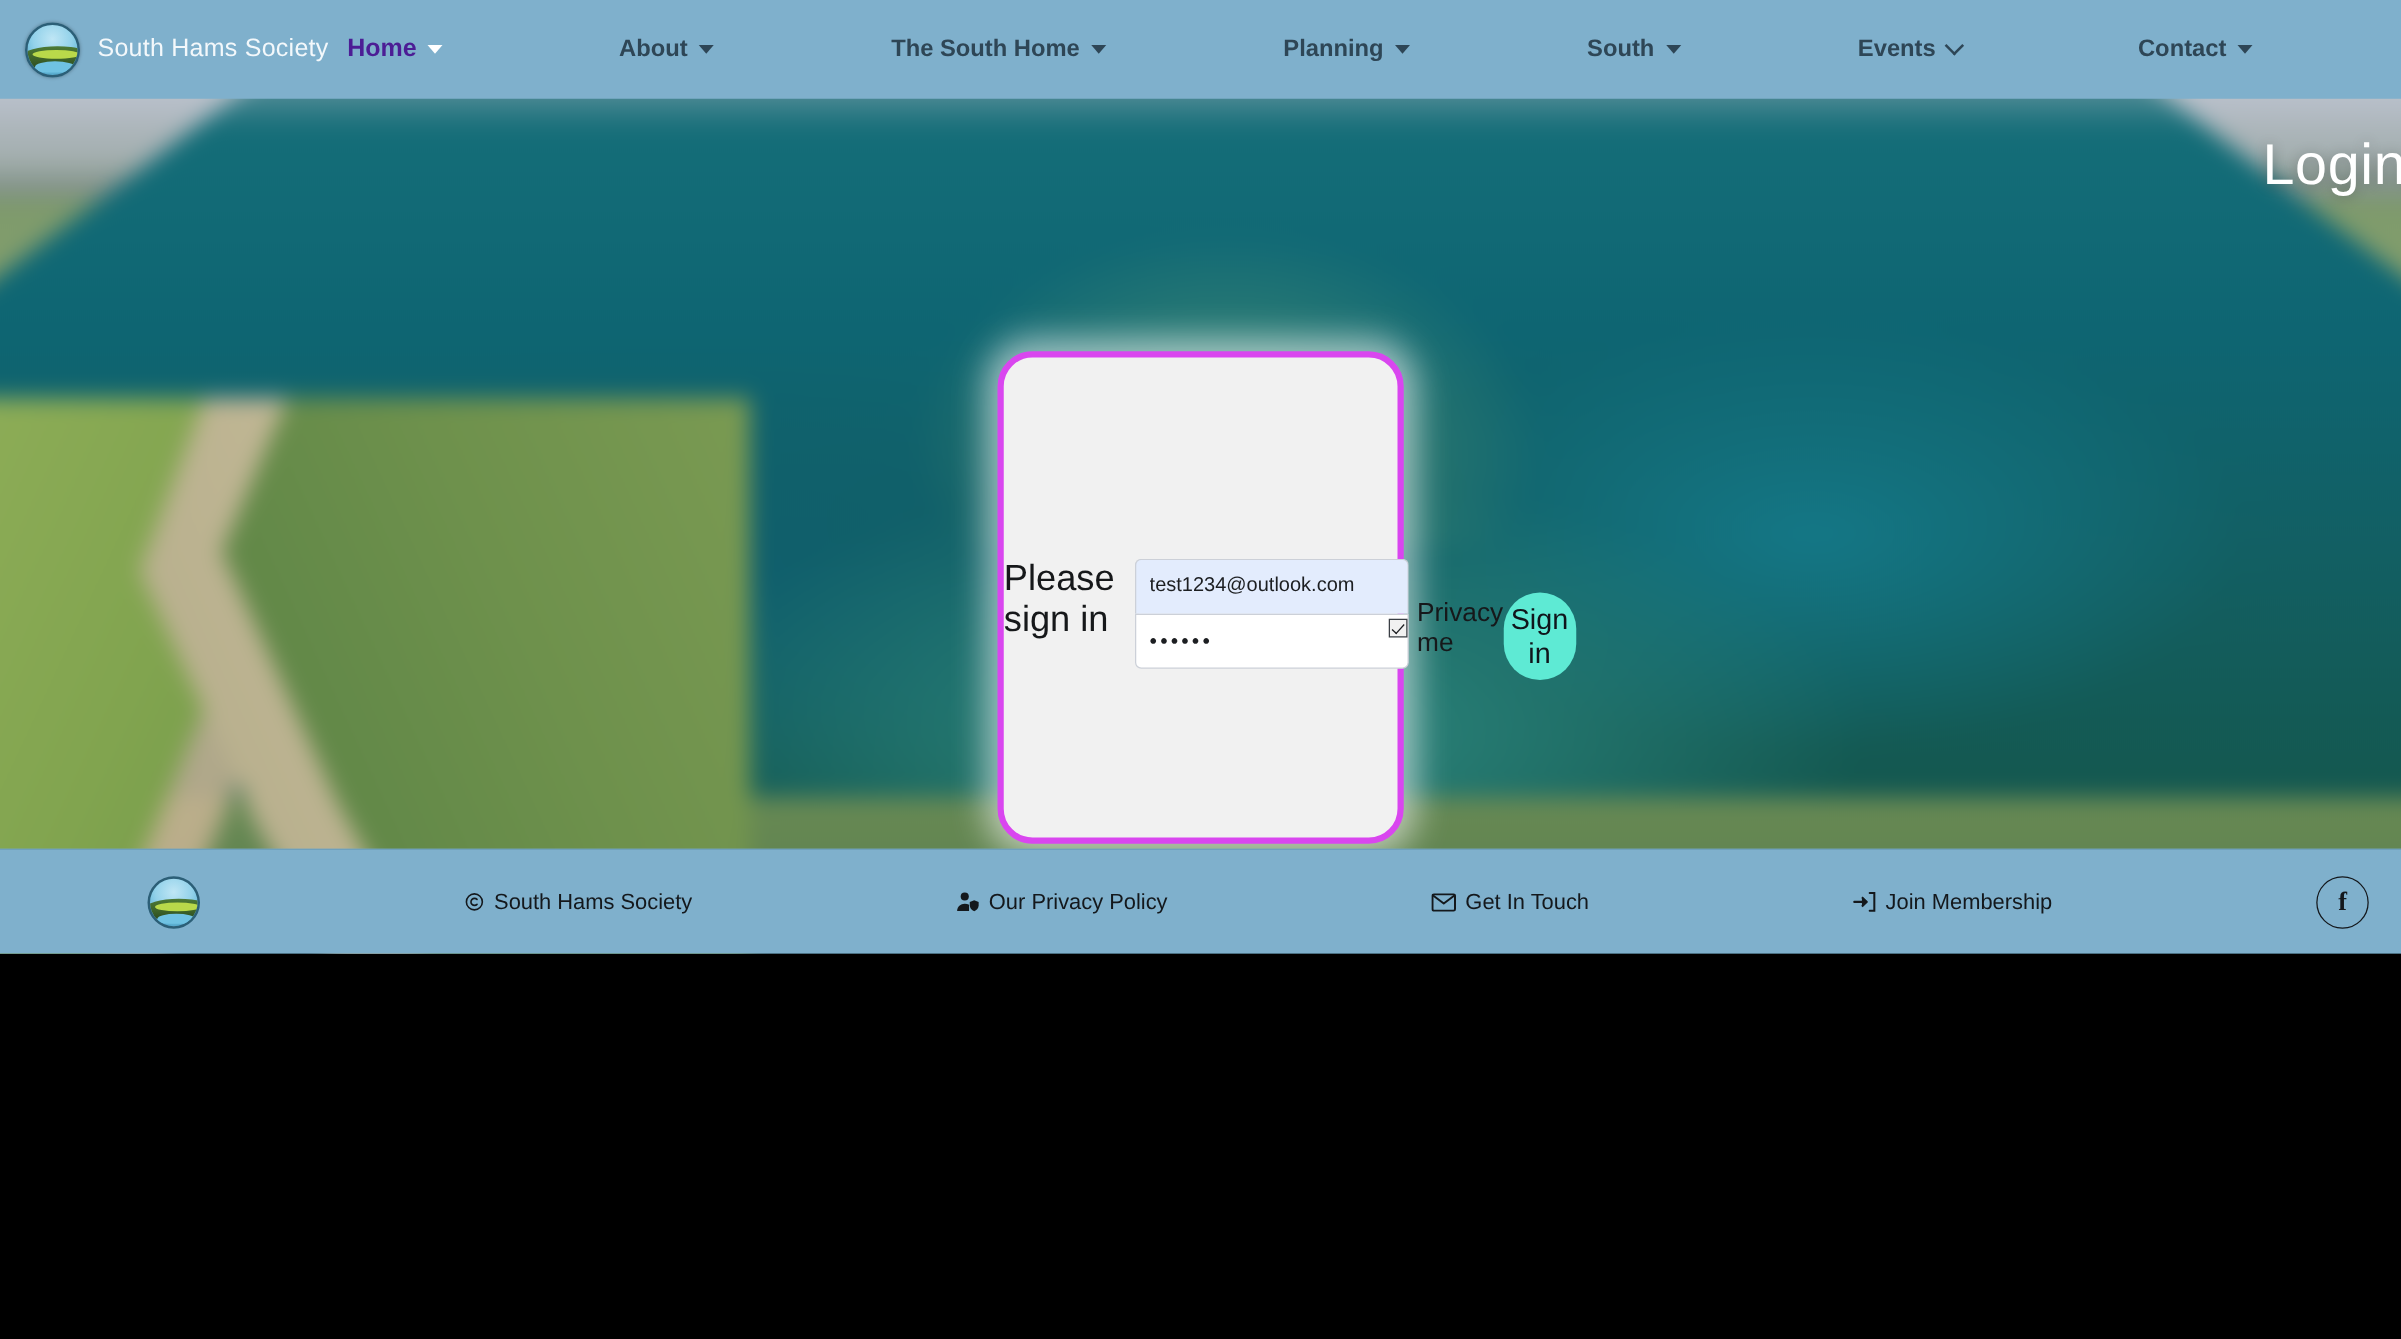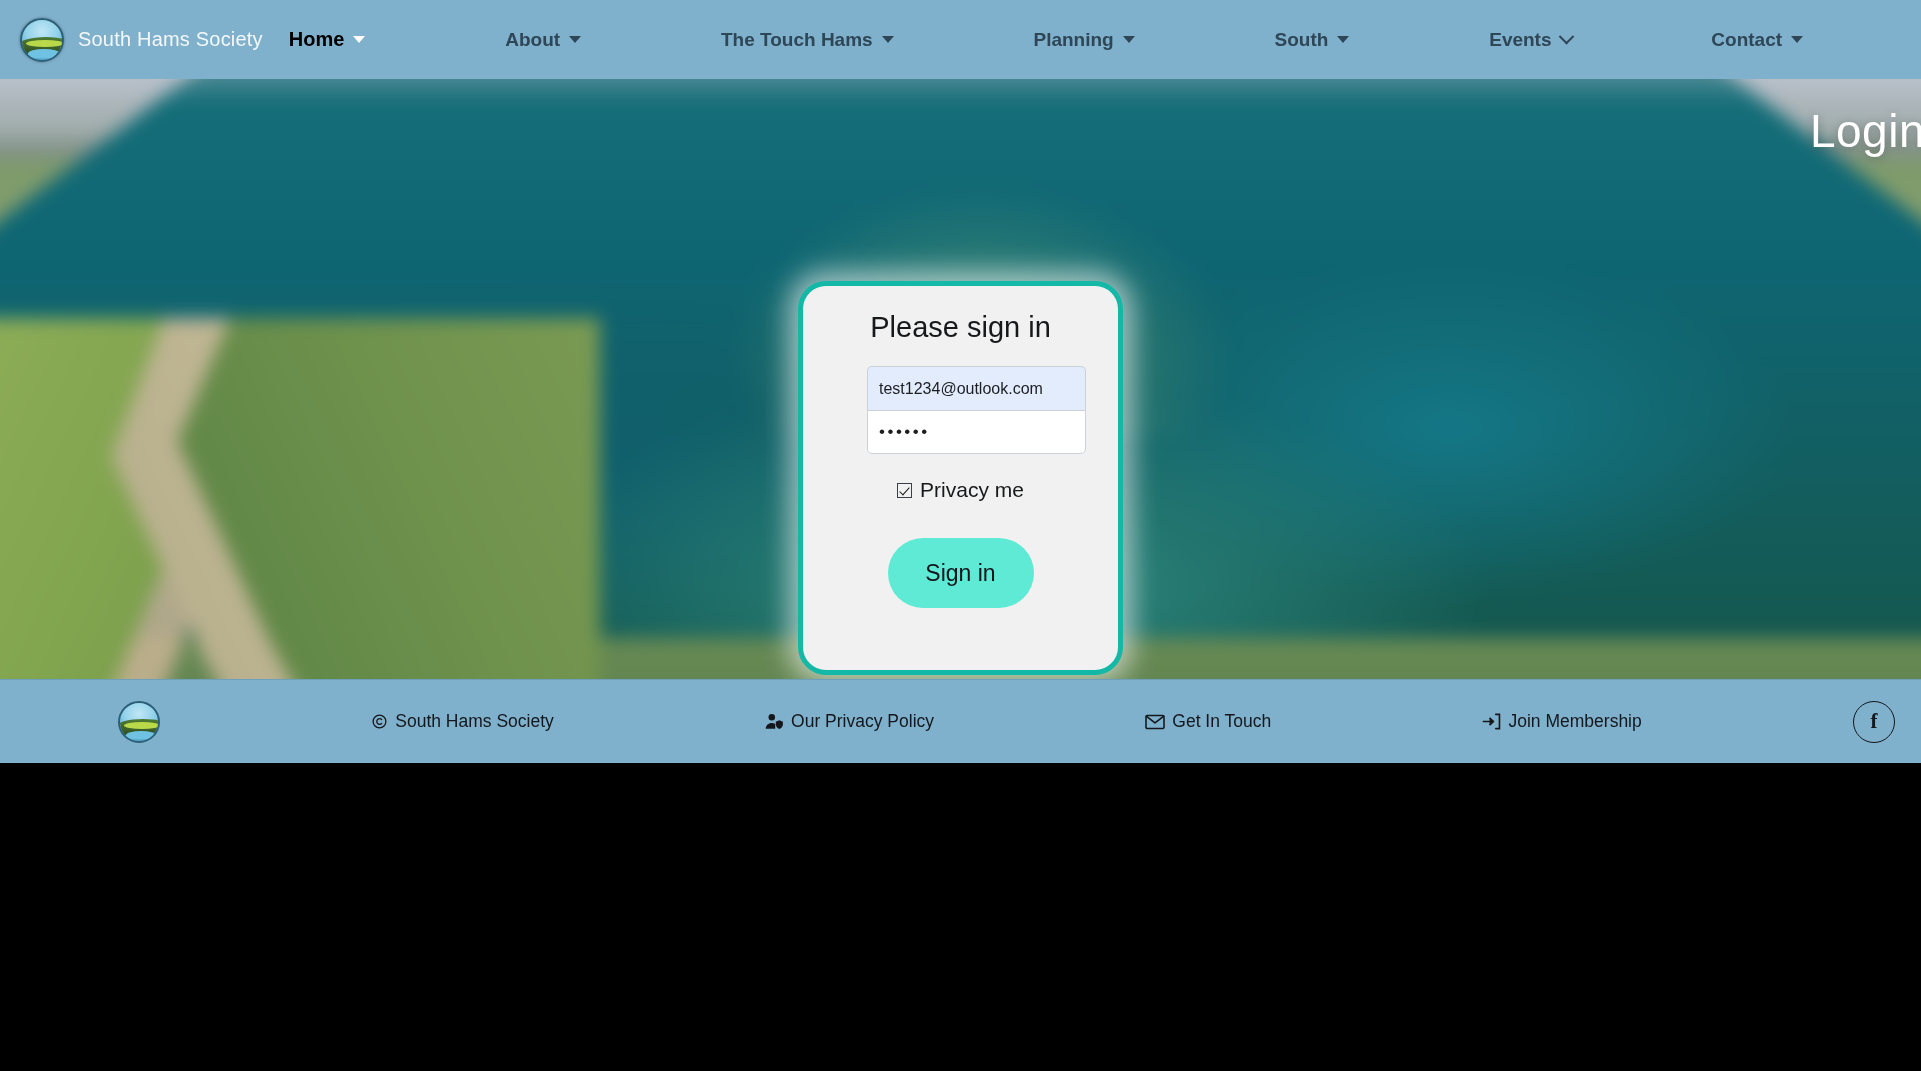--- a/index.html
+++ b/index.html
@@ -146,24 +146,24 @@
   }
   .logo .lg-water {
     position: absolute; left: 6px; bottom: 2px; width: 32px; height: 9px;
     background: #6fc2e2; border-radius: 50% 50% 30% 30%;
   }
   .brand-text {
     color: #f3f8fb; font-size: 20px; letter-spacing: .2px;
     white-space: nowrap;
   }
   .nav-home {
-    color: #000000; font-size: 20px; font-weight: 700;
+    color: #4c1d95; font-size: 20px; font-weight: 700;
     display: flex; align-items: center; gap: 9px;
     white-space: nowrap;
-    margin-left: 12px;
+    margin-left: 1px;
   }
   .nav-items {
     display: flex; align-items: center;
     flex: 1;
     justify-content: space-around;
     padding-left: 70px;
     padding-right: 48px;
     text-align: center;
   }
   .nav-item {
@@ -198,26 +198,26 @@
     z-index: 20;
     letter-spacing: .5px;
   }
 
   
   .login-card {
     position: absolute;
     left: 798px; top: 281px;
     width: 325px; height: 394px;
     background: #f1f1f1;
-    border: 5px solid #14b8a6;
+    border: 5px solid #d946ef;
     border-radius: 28px;
     box-shadow: 0 0 26px 10px rgba(255,255,255,.55);
     z-index: 25;
     display: flex;
-    flex-direction: column;
+    flex-direction: row;
     align-items: center;
     padding-top: 25px;
   }
   .card-title {
     font-size: 29px;
     color: #16181a;
     font-weight: 400;
     margin-bottom: 22px;
   }
   .field-stack { width: 219px; padding-left: 16px; }
@@ -360,21 +360,21 @@
         <span class="caret caret-light"></span>
       </span>
     </div>
 
     <div class="nav-items">
       <span class="nav-item">
         <span>About</span>
         <span class="caret"></span>
       </span>
       <span class="nav-item">
-        <span>The Touch Hams</span>
+        <span>The South Home</span>
         <span class="caret"></span>
       </span>
       <span class="nav-item">
         <span>Planning</span>
         <span class="caret"></span>
       </span>
       <span class="nav-item">
         <span>South</span>
         <span class="caret"></span>
       </span>

